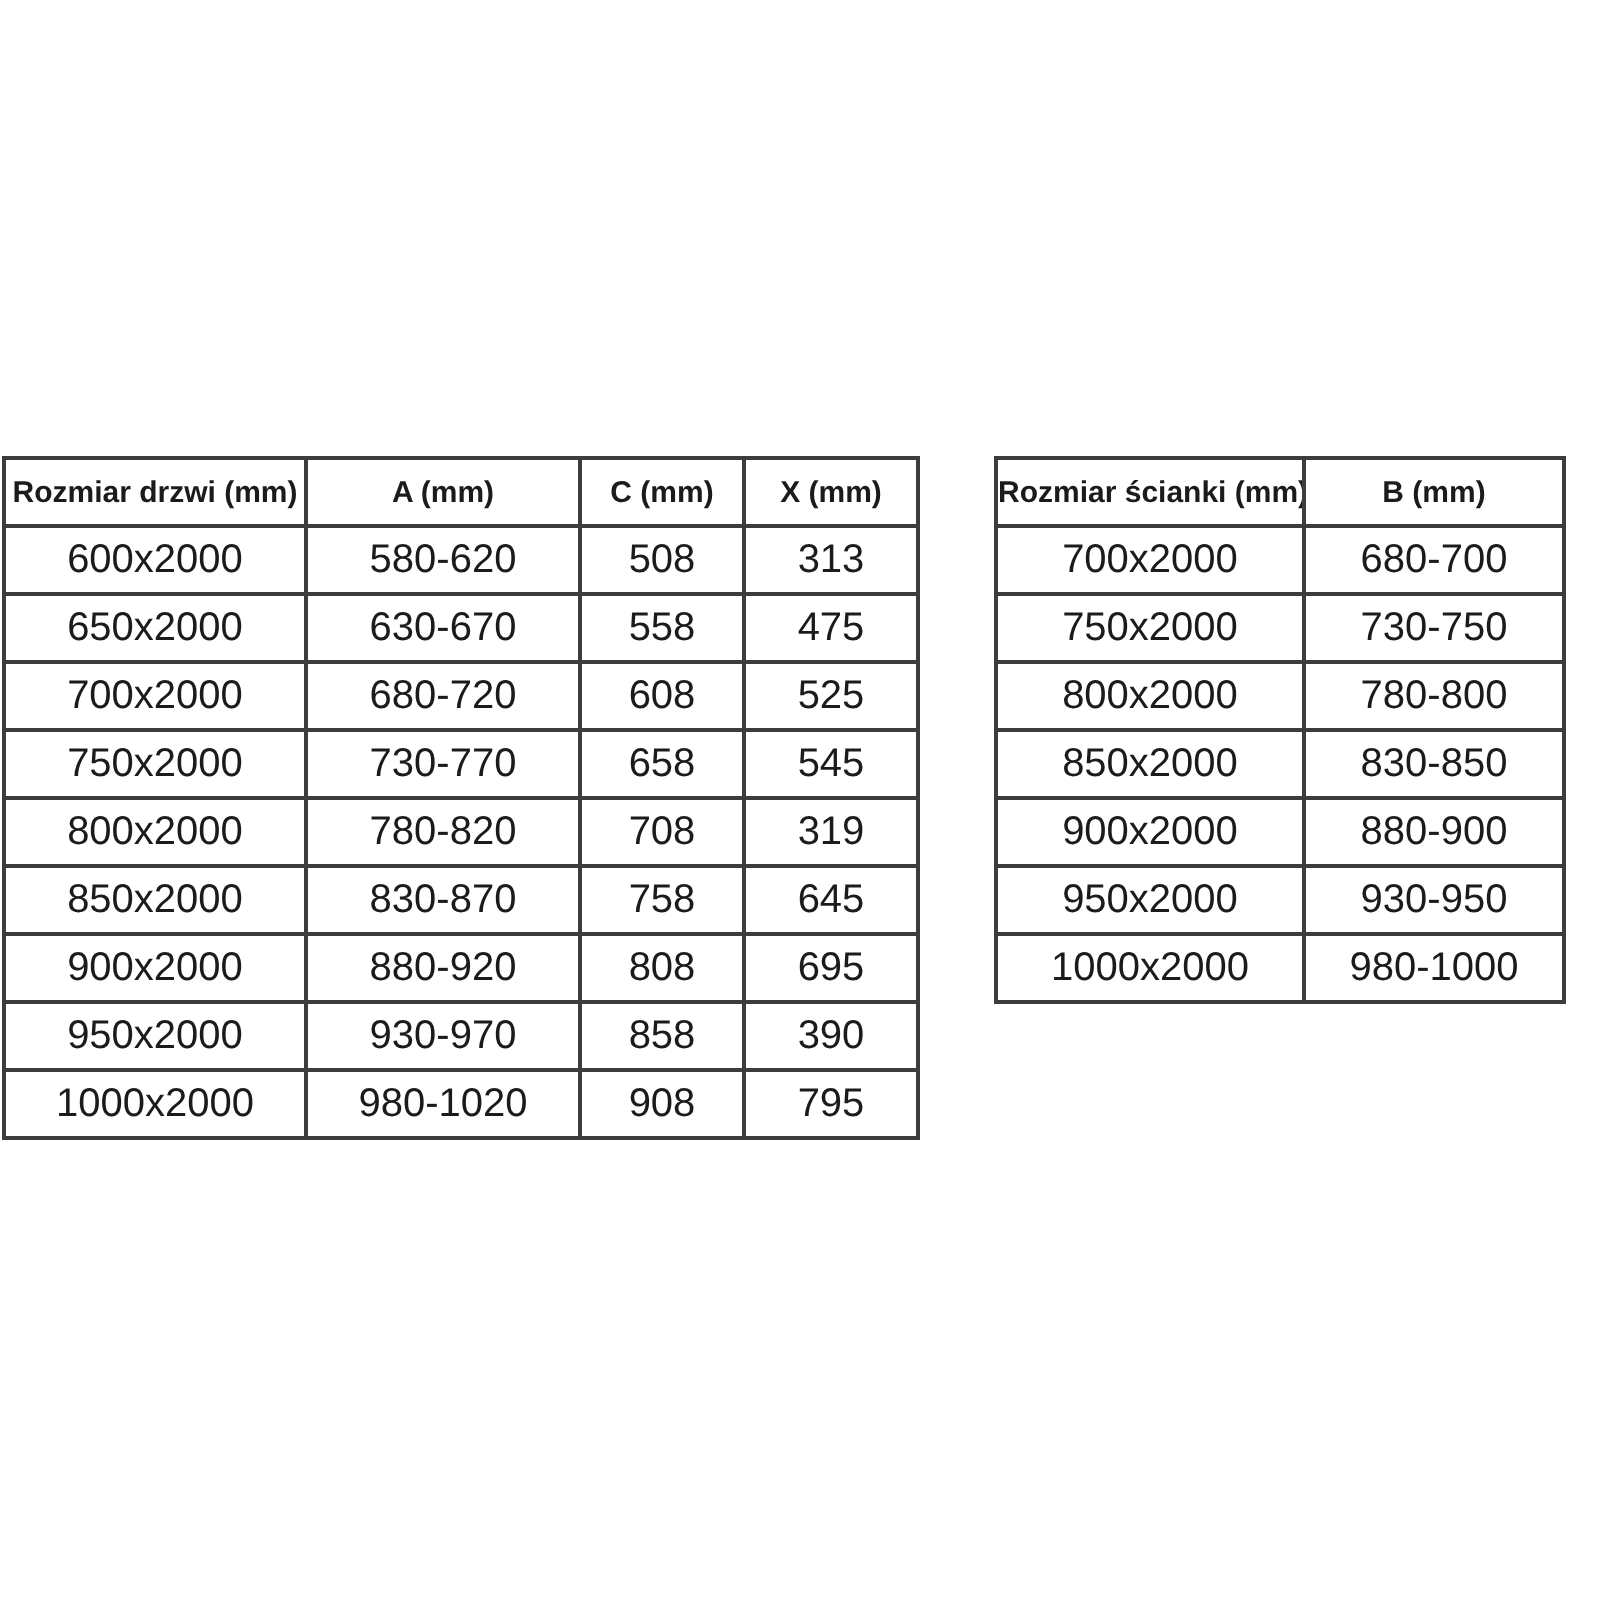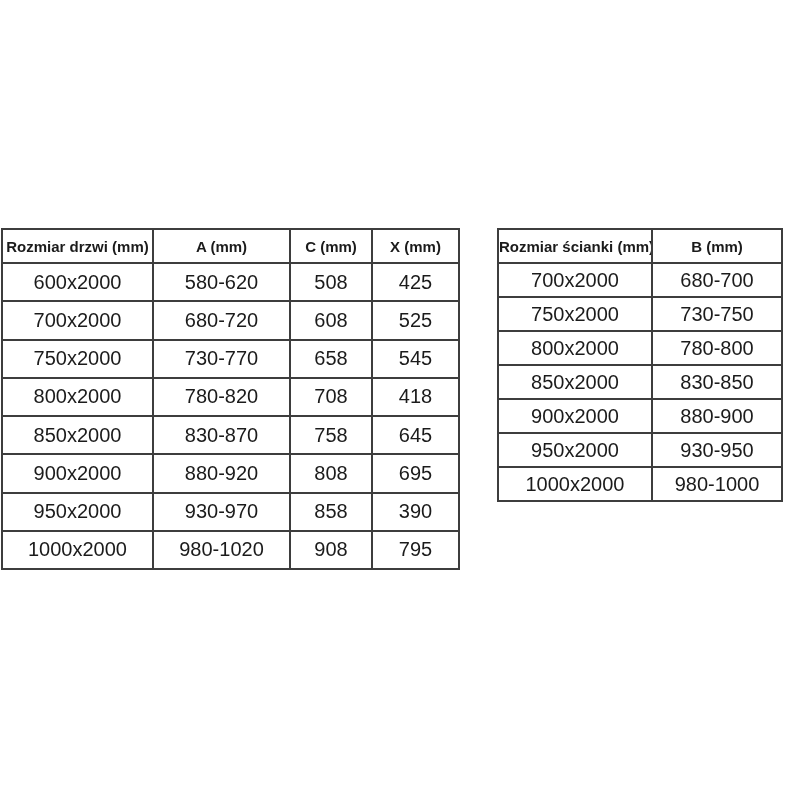--- a/index.html
+++ b/index.html
@@ -53,39 +53,45 @@
       <th>A (mm)</th>
       <th>C (mm)</th>
       <th>X (mm)</th>
     </tr>
   </thead>
   <tbody>
     <tr>
       <td>600x2000</td>
       <td>580-620</td>
       <td>508</td>
-      <td>425</td>
+      <td>313</td>
+    </tr>
+    <tr>
+      <td>650x2000</td>
+      <td>630-670</td>
+      <td>558</td>
+      <td>475</td>
     </tr>
     <tr>
       <td>700x2000</td>
       <td>680-720</td>
       <td>608</td>
       <td>525</td>
     </tr>
     <tr>
       <td>750x2000</td>
       <td>730-770</td>
       <td>658</td>
       <td>545</td>
     </tr>
     <tr>
       <td>800x2000</td>
       <td>780-820</td>
       <td>708</td>
-      <td>418</td>
+      <td>319</td>
     </tr>
     <tr>
       <td>850x2000</td>
       <td>830-870</td>
       <td>758</td>
       <td>645</td>
     </tr>
     <tr>
       <td>900x2000</td>
       <td>880-920</td>

